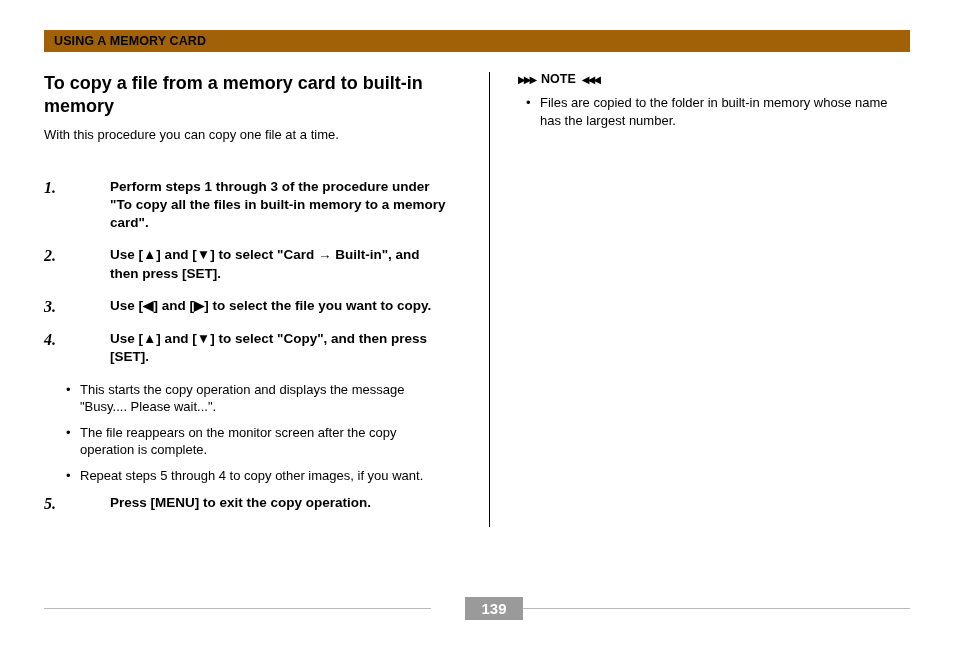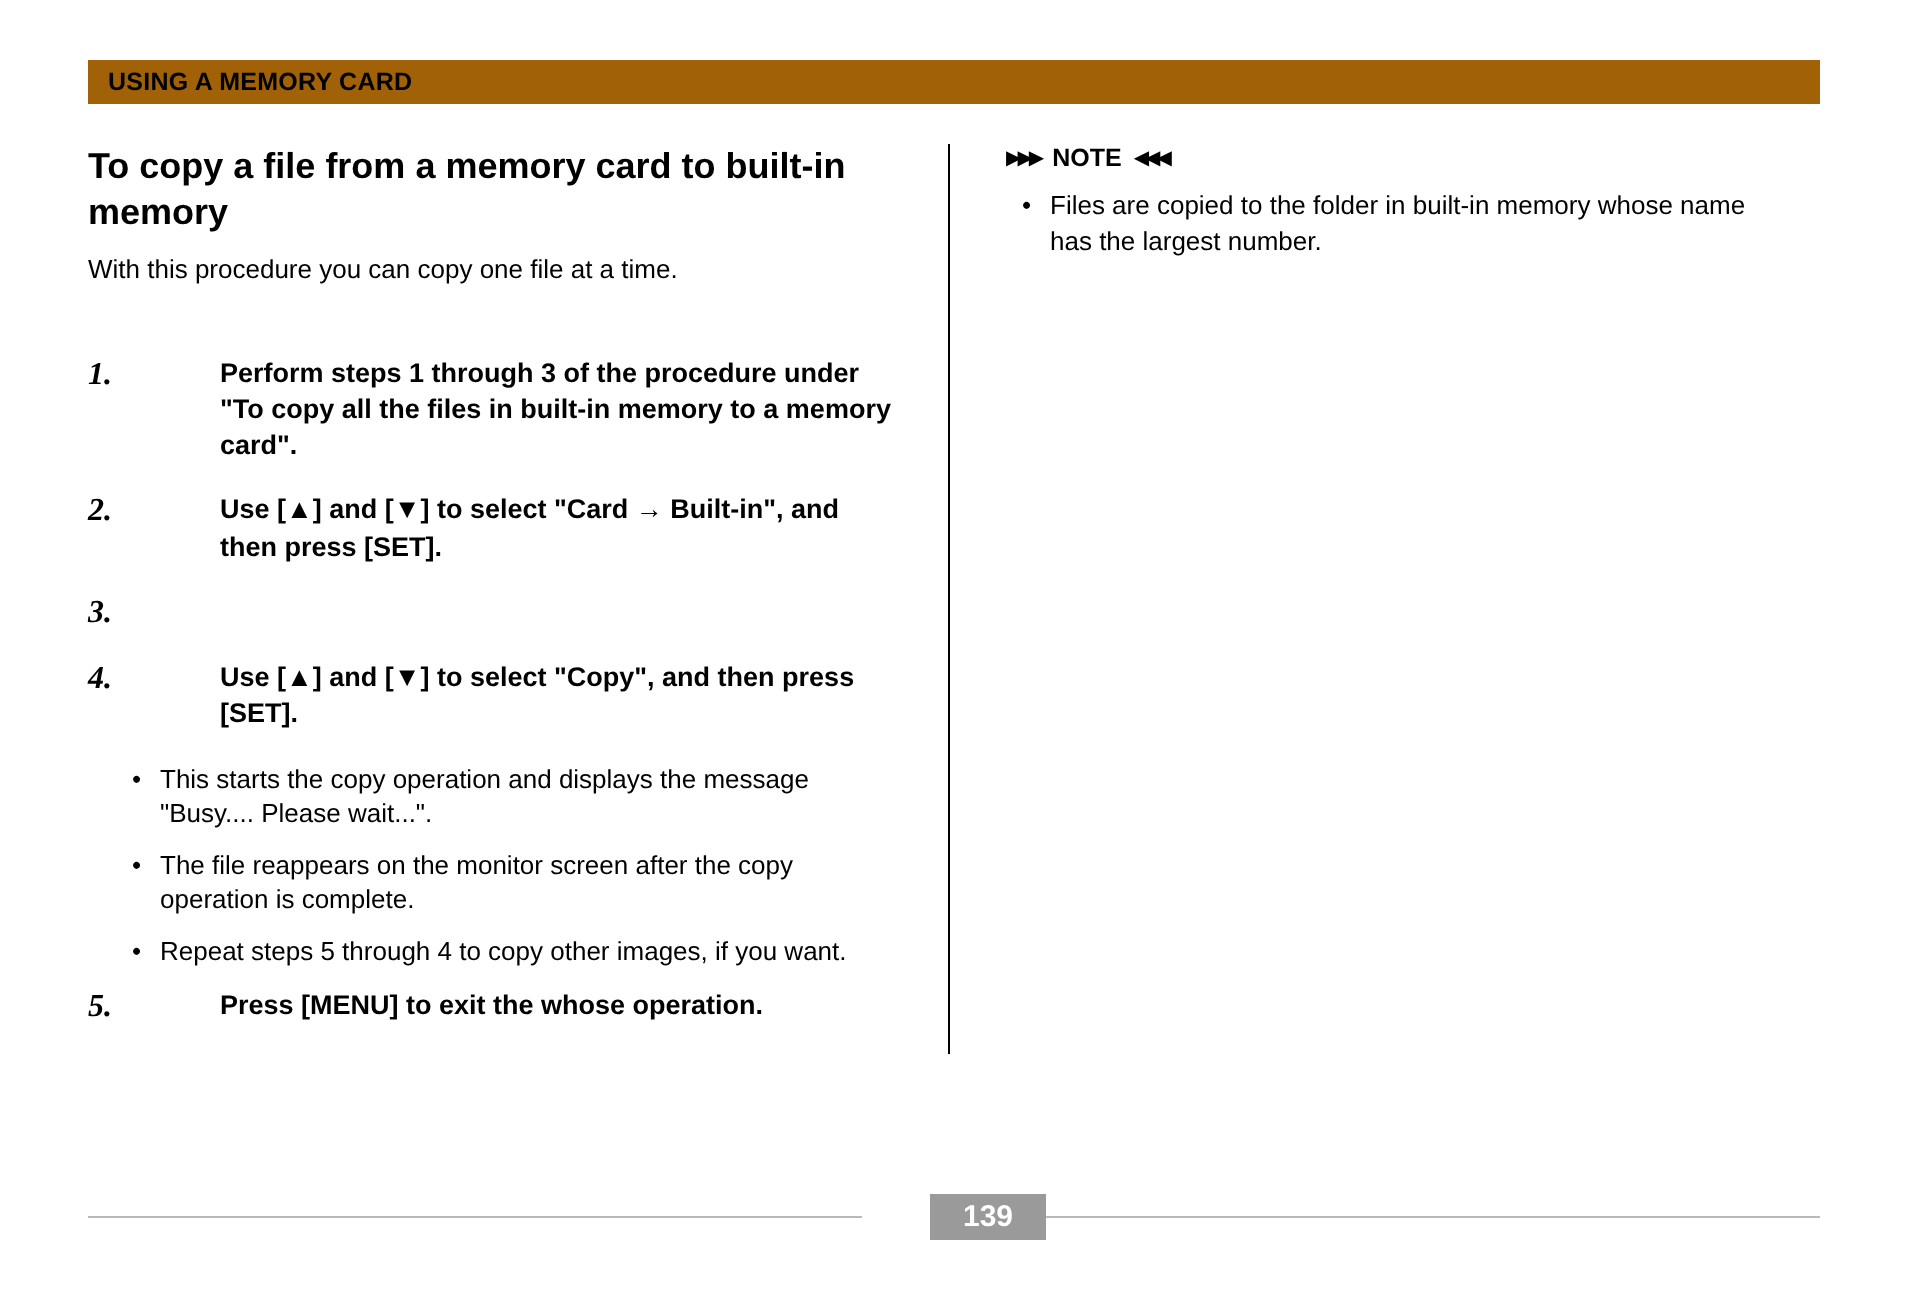--- a/index.html
+++ b/index.html
@@ -15,21 +15,21 @@
   .header-bar {
     background: #a16207;
     padding: 4px 10px;
     font-size: 12.5px;
     font-weight: bold;
     letter-spacing: 0.01em;
   }
   .columns {
     display: flex;
     margin-top: 20px;
-    gap: 0;
+    gap: 15px;
   }
   .col-left {
     width: 430px;
     padding-right: 26px;
   }
   .col-right {
     width: 420px;
     padding-left: 28px;
     border-left: 1px solid #000;
   }
@@ -144,20 +144,21 @@
         <div class="step-text">Perform steps 1 through 3 of the procedure under "To copy all the files in built-in memory to a memory card".</div>
       </div>
 
       <div class="step">
         <div class="step-num">2.</div>
         <div class="step-text">Use [▲] and [▼] to select "Card → Built-in", and then press [SET].</div>
       </div>
 
       <div class="step">
         <div class="step-num">3.</div>
+        <div class="step-text">Use [◀] and [▶] to select the file you want to copy.</div>
       </div>
 
       <div class="step">
         <div class="step-num">4.</div>
         <div class="step-text">Use [▲] and [▼] to select "Copy", and then press [SET].</div>
       </div>
       <ul class="step-sub">
         <li>
             <span class="bullet">•</span>
             <span>This starts the copy operation and displays the message "Busy.... Please wait...".</span>
@@ -167,21 +168,21 @@
             <span>The file reappears on the monitor screen after the copy operation is complete.</span>
           </li>
         <li>
             <span class="bullet">•</span>
             <span>Repeat steps 5 through 4 to copy other images, if you want.</span>
           </li>
       </ul>
 
       <div class="step">
         <div class="step-num">5.</div>
-        <div class="step-text">Press [MENU] to exit the whose operation.</div>
+        <div class="step-text">Press [MENU] to exit the copy operation.</div>
       </div>
 
     </div>
   </div>
 
   <div class="col-right">
     <div class="note-header">
       <span class="arrows-right">▶▶▶</span>
       <span class="note-label">NOTE</span>
       <span class="arrows-left">◀◀◀</span>

